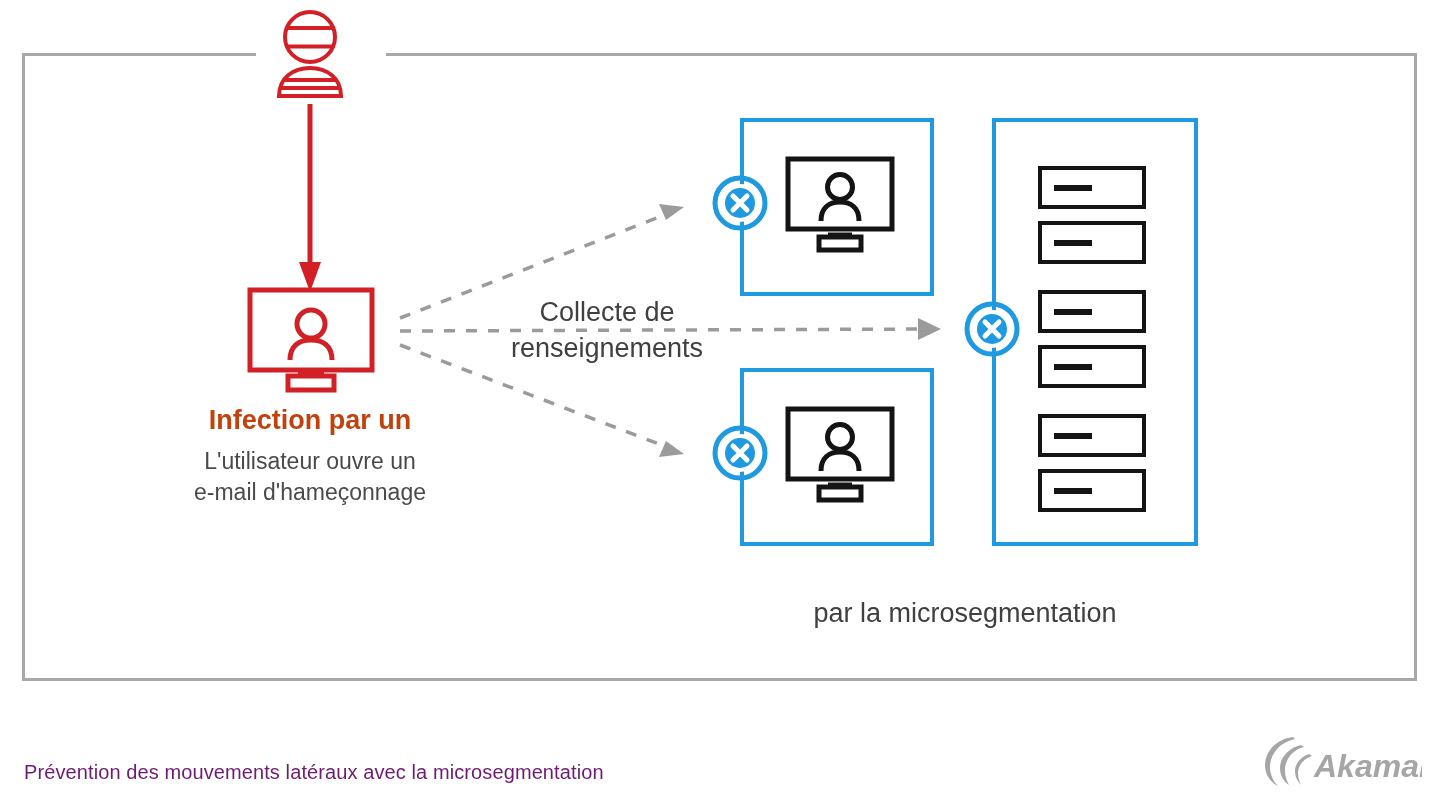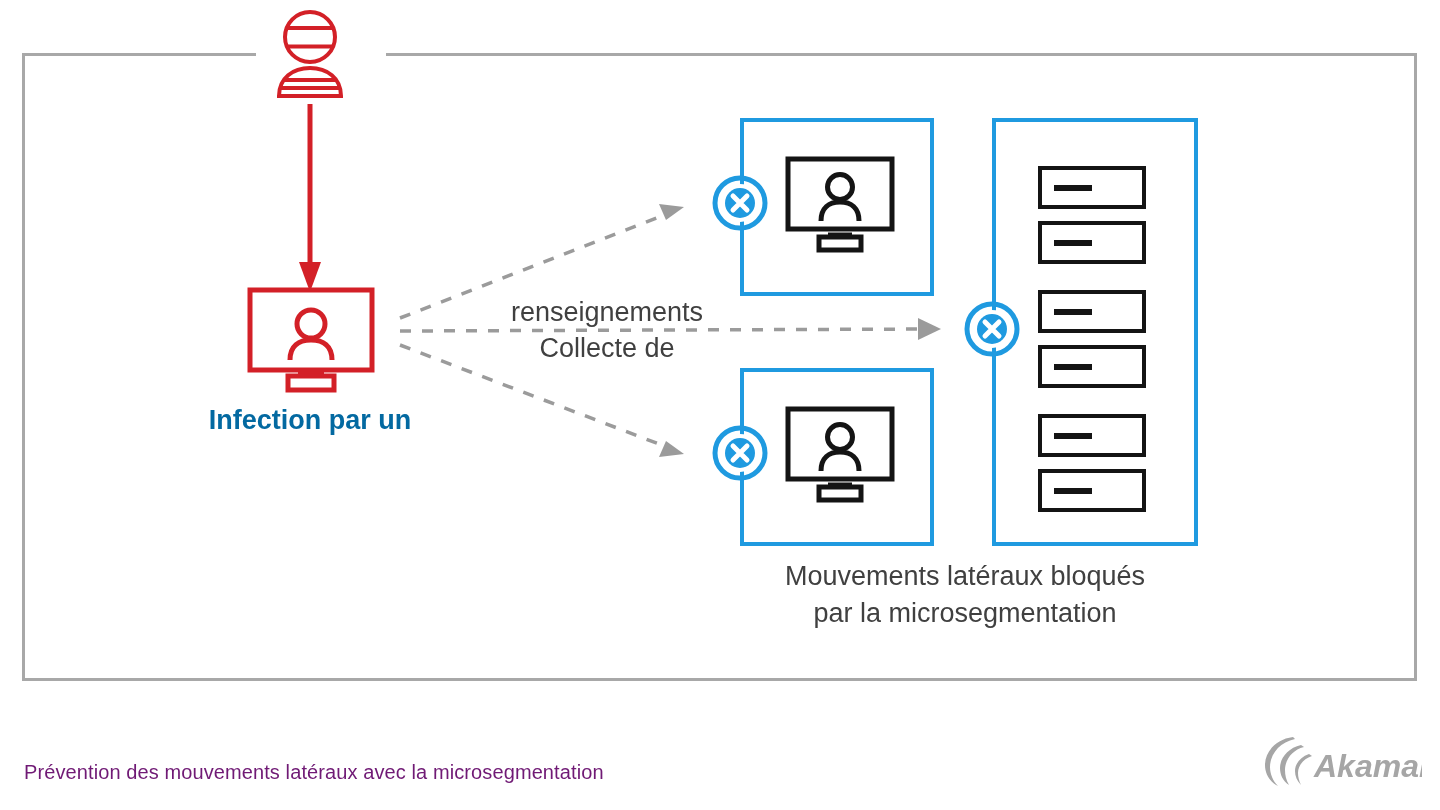--- a/index.html
+++ b/index.html
@@ -28,21 +28,21 @@
   #hacker-icon { position: absolute; left: 272px; top: 8px; width: 76px; height: 92px; }
   #red-arrow   { position: absolute; left: 298px; top: 104px; width: 24px; height: 190px; }
   #infected-monitor { position: absolute; left: 246px; top: 286px; width: 130px; height: 108px; }
 
   
   .caption { position: absolute; text-align: center; color: #4a4a4a; }
   #infection-caption {
     left: 110px; top: 402px; width: 400px;
   }
   #infection-title {
-    font-size: 27px; font-weight: bold; line-height: 36px; color: #0369a1;
+    font-size: 27px; font-weight: bold; line-height: 36px; color: #c2410c;
   }
   #infection-sub {
     font-size: 23px; font-weight: normal; line-height: 31px; color: #4a4a4a;
     margin-top: 8px;
   }
   #recon-caption {
     left: 452px; top: 294px; width: 310px; line-height: 36px;
     font-size: 27px; color: #404040; background: transparent;
   }
   #recon-caption .recon-line { display: block; }
@@ -131,38 +131,42 @@
       <path d="M44 74 C44 60 53 54 65 54 C77 54 86 60 86 74"></path>
       <path d="M52 88 H78"></path>
       <rect x="42" y="90" width="46" height="14"></rect>
     </g>
   </svg>
 
   <div class="caption" id="infection-caption">
     <div id="infection-title">
       <span>Infection par un</span><br>
     </div>
+    <div id="infection-sub">
+      <span>L'utilisateur ouvre un</span><br>
+      <span>e-mail d'hameçonnage</span>
+    </div>
   </div>
 
   <svg id="arrows" viewBox="0 0 1440 810">
     <g stroke="#9b9b9b" stroke-width="3.5" fill="none" stroke-dasharray="11 11">
       <line x1="400" y1="318" x2="672" y2="212"></line>
       <line x1="400" y1="331" x2="928" y2="329"></line>
       <line x1="400" y1="345" x2="672" y2="449"></line>
     </g>
     <g fill="#9b9b9b">
       <path d="M684 207 L659 204 L666 220 Z"></path>
       <path d="M941 329 L918 318 L918 340 Z"></path>
       <path d="M684 454 L666 441 L659 457 Z"></path>
     </g>
   </svg>
 
   <div class="caption" id="recon-caption">
+    <span class="recon-line"><span>Collecte de</span></span>
     <span class="recon-line"><span>renseignements</span></span>
-    <span class="recon-line"><span>Collecte de</span></span>
   </div>
 
   <div class="zone" id="zone-top">
     <svg class="endpoint-monitor" viewBox="0 0 112 100">
       <g fill="none" stroke="#141414" stroke-width="5">
         <rect x="4" y="4" width="104" height="70"></rect>
         <circle cx="56" cy="32" r="12.5"></circle>
         <path d="M37 66 C37 53 45 47 56 47 C67 47 75 53 75 66"></path>
         <path d="M44 80 H68"></path>
         <rect x="35" y="82" width="42" height="13"></rect>
@@ -224,21 +228,21 @@
   </svg>
 
   <svg class="x-badge" style="left:964px; top:301px;" viewBox="0 0 56 56">
     <circle cx="28" cy="28" r="25" fill="none" stroke="#1f9ae0" stroke-width="5"></circle>
     <circle cx="28" cy="28" r="19" fill="#ffffff"></circle>
     <circle cx="28" cy="28" r="15" fill="#1f9ae0"></circle>
     <path d="M21 21 L35 35 M35 21 L21 35" stroke="#ffffff" stroke-width="5" stroke-linecap="round"></path>
   </svg>
 
   <div class="caption" id="blocked-caption">
-    <span>Mouvements latéraux bloqués</span><br>
+    <br>
     <span>par la microsegmentation</span>
   </div>
 
   <div id="footer-caption">Prévention des mouvements latéraux avec la microsegmentation</div>
 
   <svg id="akamai-logo" viewBox="0 0 160 56">
     <g fill="#a6a6a6">
       <path d="M31 4 C14 6 3 19 3 32 C3 41 8 49 16 53 C11 48 8 41 8 34 C8 21 18 9 33 6 Z"></path>
       <path d="M39 12 C26 15 18 25 18 35 C18 42 21 48 27 52 C24 47 23 42 23 37 C23 27 30 17 42 14 Z"></path>
       <path d="M47 21 C38 24 33 31 33 38 C33 43 35 48 39 52 C37 48 36 44 36 40 C36 33 41 26 50 23 Z"></path>

